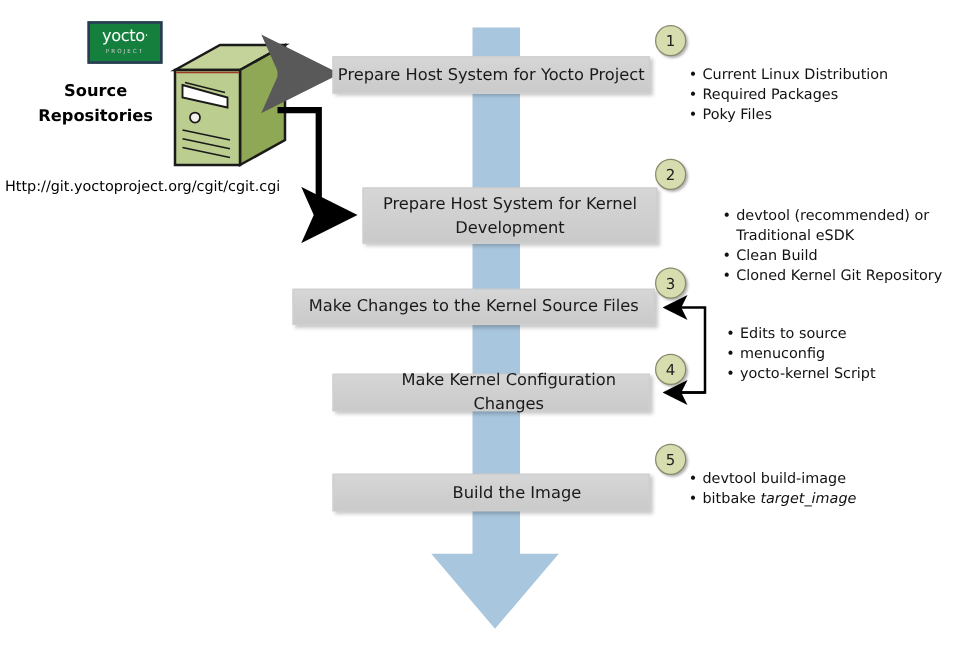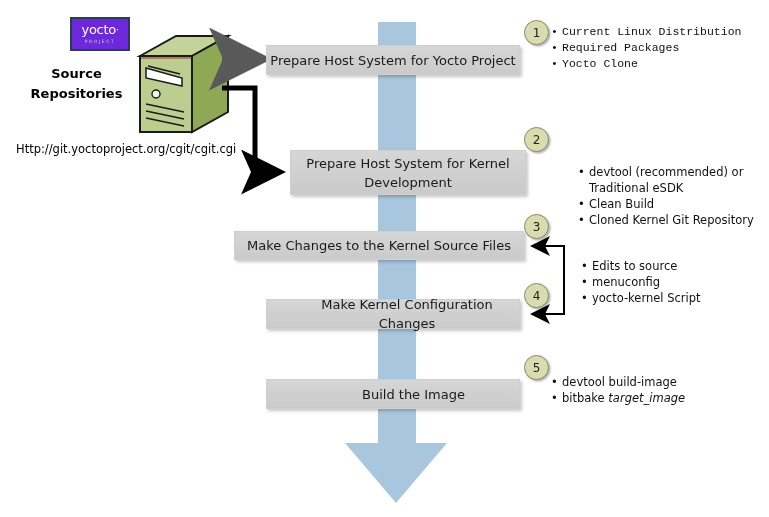--- a/index.html
+++ b/index.html
@@ -36,21 +36,21 @@
     border-right: 51px solid transparent;
     border-top: 60px solid #a8c6de;
   }
 
   
   #yocto-logo {
     left: 70px;
     top: 17px;
     width: 60px;
     height: 34px;
-    background: #6d28d9;
+    background: #15803d;
     border: 2px solid #2b3a55;
     display: flex;
     flex-direction: column;
     align-items: center;
     justify-content: center;
     box-sizing: border-box;
   }
   #yocto-logo .logo-word {
     color: #ffffff;
     font-size: 13px;
@@ -72,21 +72,21 @@
     left: 14px;
     top: 64px;
     width: 125px;
     text-align: center;
     font-weight: bold;
     font-size: 13px;
     line-height: 20px;
     color: #000000;
   }
   #source-url {
-    left: 16px;
+    left: 4px;
     top: 142px;
     font-size: 11.5px;
     color: #000000;
     white-space: nowrap;
   }
 
   
   #server-icon { left: 136px; top: 28px; width: 96px; height: 112px; }
 
   
@@ -144,21 +144,21 @@
     position: relative;
     padding-left: 11px;
     white-space: pre-line;
   }
   .bullet-list li::before {
     content: "\2022";
     position: absolute;
     left: 0;
     top: 0;
   }
-  #list-1 { left: 551px; top: 24px; width: 210px; font-family: Liberation Mono, monospace; }
+  #list-1 { left: 551px; top: 51px; width: 210px; }
   #list-2 { left: 578px; top: 140px; width: 210px; margin-top: 24px; }
   #list-3 { left: 581px; top: 258px; width: 180px; }
   #list-5 { left: 551px; top: 374px; width: 210px; }
   .ital { font-style: italic; text-align: center; }
 
   
   #connectors { left: 0; top: 0; width: 769px; height: 517px; }
 </style>
 </head>
 <body>
@@ -255,21 +255,21 @@
   <div class="abs step-circle" id="circle-4">
     <span>4</span>
   </div>
   <div class="abs step-circle" id="circle-5">
     <span>5</span>
   </div>
 
   <ul class="abs bullet-list" id="list-1">
     <li>Current Linux Distribution</li>
     <li>Required Packages</li>
-    <li>Yocto Clone</li>
+    <li>Poky Files</li>
   </ul>
 
   <ul class="abs bullet-list" id="list-2">
     <li>devtool (recommended) or Traditional eSDK</li>
     <li>Clean Build</li>
     <li>Cloned Kernel Git Repository</li>
   </ul>
 
   <ul class="abs bullet-list" id="list-3">
     <li>Edits to source</li>

